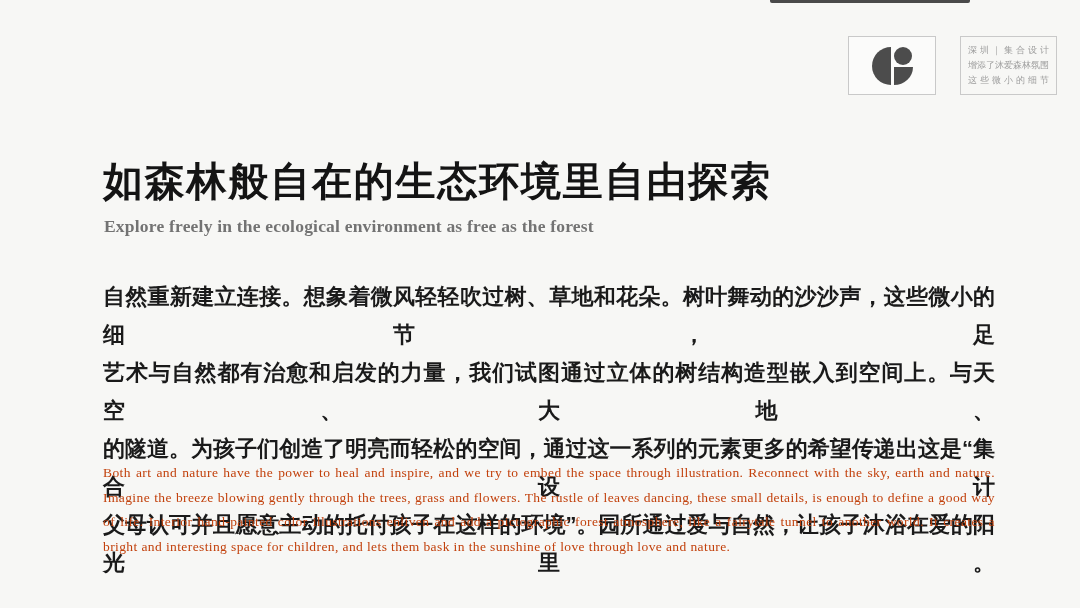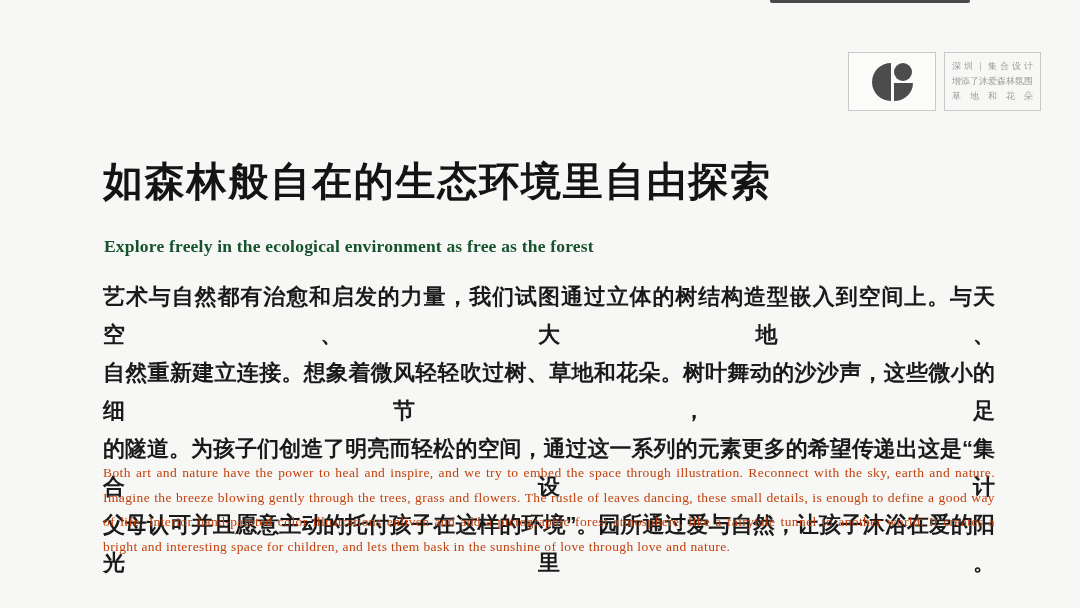--- a/index.html
+++ b/index.html
@@ -19,23 +19,23 @@
     position: absolute;
     left: 770px; top: 0;
     width: 200px; height: 3px;
     background: #4a4a4a;
     border-radius: 0 0 2px 2px;
   }
 
   
   .logo-group {
     position: absolute;
-    top: 52px; left: 848px;
+    top: 36px; left: 848px;
     display: flex;
-    gap: 8px;
+    gap: 24px;
   }
   .logo-box {
     width: 88px; height: 59px;
     background: #fbfbfa;
     border: 1px solid #c9c9c9;
     display: flex;
     align-items: center;
     justify-content: center;
   }
   .glyph {
@@ -90,24 +90,23 @@
     color: #141414;
     letter-spacing: 1.8px;
     white-space: nowrap;
   }
   .subtitle {
     position: absolute;
     left: 104px; top: 216px;
     font-family: "Liberation Serif", "DejaVu Serif", serif;
     font-size: 17.5px;
     font-weight: 700;
-    color: #14532d;
+    color: #737373;
     letter-spacing: 0.2px;
     white-space: nowrap;
-    margin-top: 20px;
   }
 
   
   .cn-paragraph {
     position: absolute;
     left: 103px; top: 278px;
     width: 892px;
     font-size: 22px;
     font-weight: 700;
     line-height: 38px;
@@ -145,29 +144,29 @@
         <div class="glyph-semi"></div>
         <div class="glyph-col">
           <div class="glyph-dot"></div>
           <div class="glyph-quarter"></div>
         </div>
       </div>
     </div>
     <div class="tagline-box">
       <div class="tagline-line">深圳｜集合设计</div>
       <div class="tagline-line">增添了沐爱森林氛围</div>
-      <div class="tagline-line">草地和花朵</div>
+      <div class="tagline-line">这些微小的细节</div>
     </div>
   </div>
 
   <h1 class="title">如森林般自在的生态环境里自由探索</h1>
   <div class="subtitle">Explore freely in the ecological environment as free as the forest</div>
 
   <div class="cn-paragraph">
+    <div class="cn-line">自然重新建立连接。想象着微风轻轻吹过树、草地和花朵。树叶舞动的沙沙声，这些微小的细节，足</div>
     <div class="cn-line">艺术与自然都有治愈和启发的力量，我们试图通过立体的树结构造型嵌入到空间上。与天空、大地、</div>
-    <div class="cn-line">自然重新建立连接。想象着微风轻轻吹过树、草地和花朵。树叶舞动的沙沙声，这些微小的细节，足</div>
     <div class="cn-line">的隧道。为孩子们创造了明亮而轻松的空间，通过这一系列的元素更多的希望传递出这是“集合设计</div>
     <div class="cn-line">父母认可并且愿意主动的托付孩子在这样的环境”。园所通过爱与自然，让孩子沐浴在爱的阳光里。</div>
   </div>
 
   <div class="en-paragraph">Both art and nature have the power to heal and inspire, and we try to embed the space through illustration. Reconnect with the sky, earth and nature. Imagine the breeze blowing gently through the trees, grass and flowers. The rustle of leaves dancing, these small details, is enough to define a good way of life. Interior hand-painted color illustrations enliven and add a pictographic forest atmosphere, like a fairytale tunnel to another world. It creates a bright and interesting space for children, and lets them bask in the sunshine of love through love and nature.</div>
 
 </div>
 
 </body></html>

